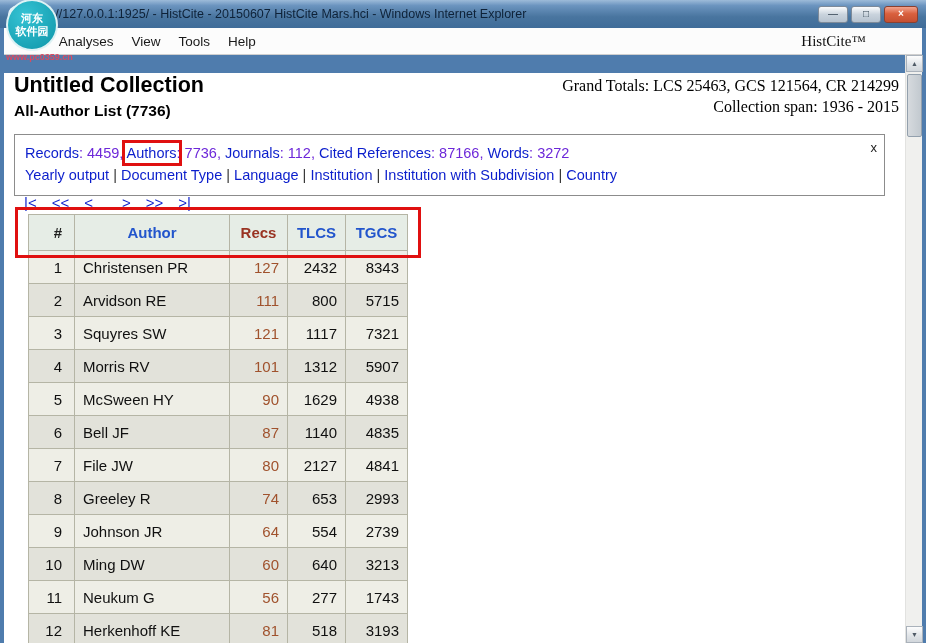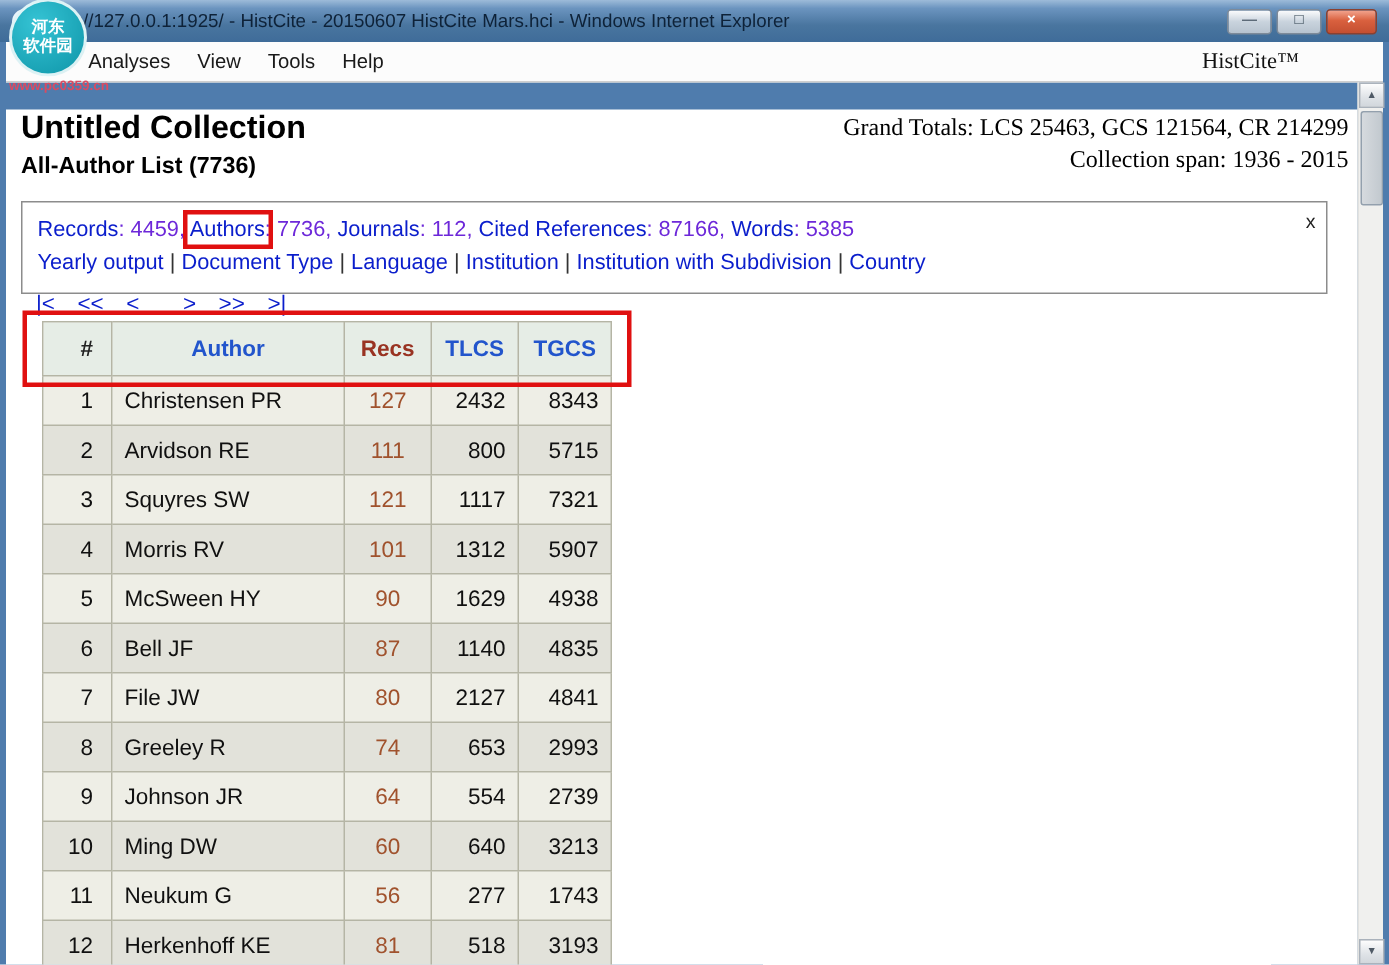--- a/index.html
+++ b/index.html
@@ -88,21 +88,21 @@
   td { height: 33px; padding: 0 8px; color: #101010; }
   tr.odd td  { background: #eeeee6; }
   tr.even td { background: #e2e2da; }
   .c-rank   { width: 46px;  text-align: right; padding-right: 12px; }
   .c-author { width: 155px; text-align: left; margin-left: 32px; }
   .c-recs   { width: 58px;  text-align: right; }
   .c-tlcs   { width: 58px;  text-align: right; }
   .c-tgcs   { width: 62px;  text-align: right; }
   th.c-author, th.c-tlcs, th.c-tgcs { color: var(--header-blue, #2255cc); text-align: center; }
   th.c-recs { color: var(--recs-header, #993322); text-align: center; }
-  td.c-recs { color: var(--recs-brown, #a0522d); text-align: center; }
+  td.c-recs { color: var(--recs-brown, #a0522d); }
 
   
   .scrollbar {
     position: absolute; left: 905px; top: 55px; width: 17px; height: 588px;
     background: #f0f0ee; border-left: 1px solid #e2e2e0;
   }
   .sb-btn {
     position: absolute; left: 0; width: 17px; height: 17px;
     background: linear-gradient(#fdfdfd, #dfe3e7 60%, #d2d7dc);
     border: 1px solid #aab2bb; color: #4f5a66;
@@ -146,21 +146,21 @@
 
 <div class="content">
   <div class="page-title">Untitled Collection</div>
   <div class="page-subtitle">All-Author List (7736)</div>
   <div class="totals">
     <div>Grand Totals: LCS 25463, GCS 121564, CR 214299</div>
     <div>Collection span: 1936 - 2015</div>
   </div>
 
   <div class="stats-box">
-    <div><a class="link" href="#">Records</a><span class="stat-val">: 4459, </span><a class="link hl-red" href="#">Authors</a><span class="stat-val">: 7736, </span><a class="link" href="#">Journals</a><span class="stat-val">: 112, </span><a class="link" href="#">Cited References</a><span class="stat-val">: 87166, </span><a class="link" href="#">Words</a><span class="stat-val">: 5385</span></div>
+    <div><a class="link" href="#">Records</a><span class="stat-val">: 4459, </span><a class="link hl-red" href="#">Authors</a><span class="stat-val">: 7736, </span><a class="link" href="#">Journals</a><span class="stat-val">: 112, </span><a class="link" href="#">Cited References</a><span class="stat-val">: 87166, </span><a class="link" href="#">Words</a><span class="stat-val">: 3272</span></div>
     <div class="views-line"><a class="link" href="#">Yearly output</a><span class="sep"> | </span><a class="link" href="#">Document Type</a><span class="sep"> | </span><a class="link" href="#">Language</a><span class="sep"> | </span><a class="link" href="#">Institution</a><span class="sep"> | </span><a class="link" href="#">Institution with Subdivision</a><span class="sep"> | </span><a class="link" href="#">Country</a></div>
     <span class="close-x">x</span>
   </div>
 
   <div class="pagination"><a href="#">|&lt;</a><a href="#">&lt;&lt;</a><a href="#">&lt;</a><a class="gap" href="#">&gt;</a><a href="#">&gt;&gt;</a><a href="#">&gt;|</a></div>
 
   <div class="tablewrap">
     <div class="red-frame"></div>
     <table>
       <thead>

